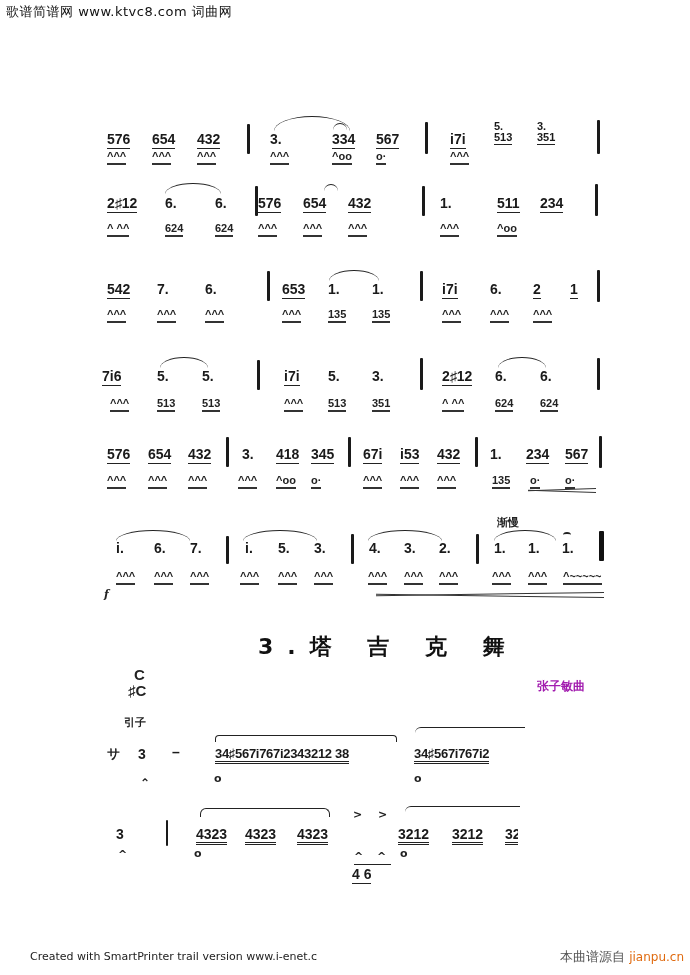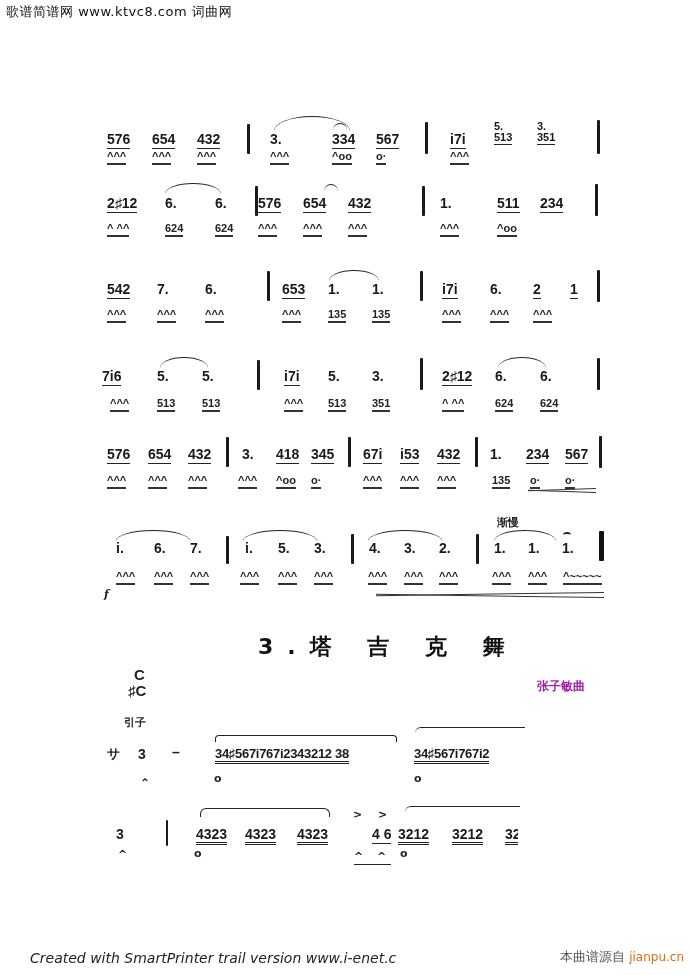--- a/index.html
+++ b/index.html
@@ -36,23 +36,22 @@
     letter-spacing:14px; color:#111; font-family:"DejaVu Sans", sans-serif;
   }
   .composer {
     position:absolute; left:537px; top:678px; font-size:12px; font-weight:bold; color:#a21caf;
   }
   .key { position:absolute; left:128px; font-size:15px; font-weight:bold; color:#222; font-family:"Liberation Sans", sans-serif; }
   .intro { position:absolute; left:124px; top:715px; font-size:11px; font-weight:bold; color:#222; }
   .small { font-size:11px; font-weight:bold; color:#222; position:absolute; }
   .tempo { position:absolute; left:497px; top:515px; font-size:11px; font-weight:bold; color:#222; }
   .footer-left {
-    position:absolute; left:30px; top:950px; font-size:14px; color:#222;
+    position:absolute; left:30px; top:950px; font-size:11px; color:#222;
     font-family:"DejaVu Sans", sans-serif;
-    font-style:italic;
   }
   .footer-right {
     position:absolute; left:560px; top:948px; font-size:13px; color:#555;
     font-family:"DejaVu Serif", serif;
   }
   .footer-right .brand { color:#e06b10; font-family:"DejaVu Sans", sans-serif; font-size:12px; }
   .fermata {
     position:absolute; width:8px; height:4px; border-top:2px solid #222; border-radius:50% 50% 0 0;
   }
   .hairpin-top, .hairpin-bot {
@@ -249,21 +248,21 @@
 <div class="small" style="left:414px;top:772px;">o</div>
 
 <div class="note" style="left:116px;top:826px;">3</div>
 <div class="small" style="left:118px;top:848px;">^</div>
 <div class="bar" style="left:166px;top:820px;height:26px;width:2px;"></div>
 <div class="slur" style="left:200px;top:808px;width:128px;height:8px;border-radius:6px 6px 0 0;border-left:1.5px solid #222;border-right:1.5px solid #222;"></div>
 <div class="note u2" style="left:196px;top:826px;">4323</div>
 <div class="note u2" style="left:245px;top:826px;">4323</div>
 <div class="note u2" style="left:297px;top:826px;">4323</div>
 <div class="small" style="left:353px;top:808px;letter-spacing:6px;">&gt; &gt;</div>
-<div class="note u1" style="left:352px;top:826px;margin-left:20px;">4 6</div>
+<div class="note u1" style="left:352px;top:866px;">4 6</div>
 <div class="slur" style="left:405px;top:806px;width:115px;height:8px;border-radius:6px 0 0 0;"></div>
 <div class="note u2" style="left:398px;top:826px;">3212</div>
 <div class="note u2" style="left:452px;top:826px;">3212</div>
 <div class="note u2" style="left:505px;top:826px;width:13px;overflow:hidden;">32</div>
 <div class="small" style="left:194px;top:847px;">o</div>
 <div class="small u1" style="left:354px;top:850px;letter-spacing:5px;">^ ^</div>
 <div class="small" style="left:400px;top:847px;">o</div>
 
 <div class="footer-left">Created with SmartPrinter trail version www.i-enet.c</div>
 <div class="footer-right">

